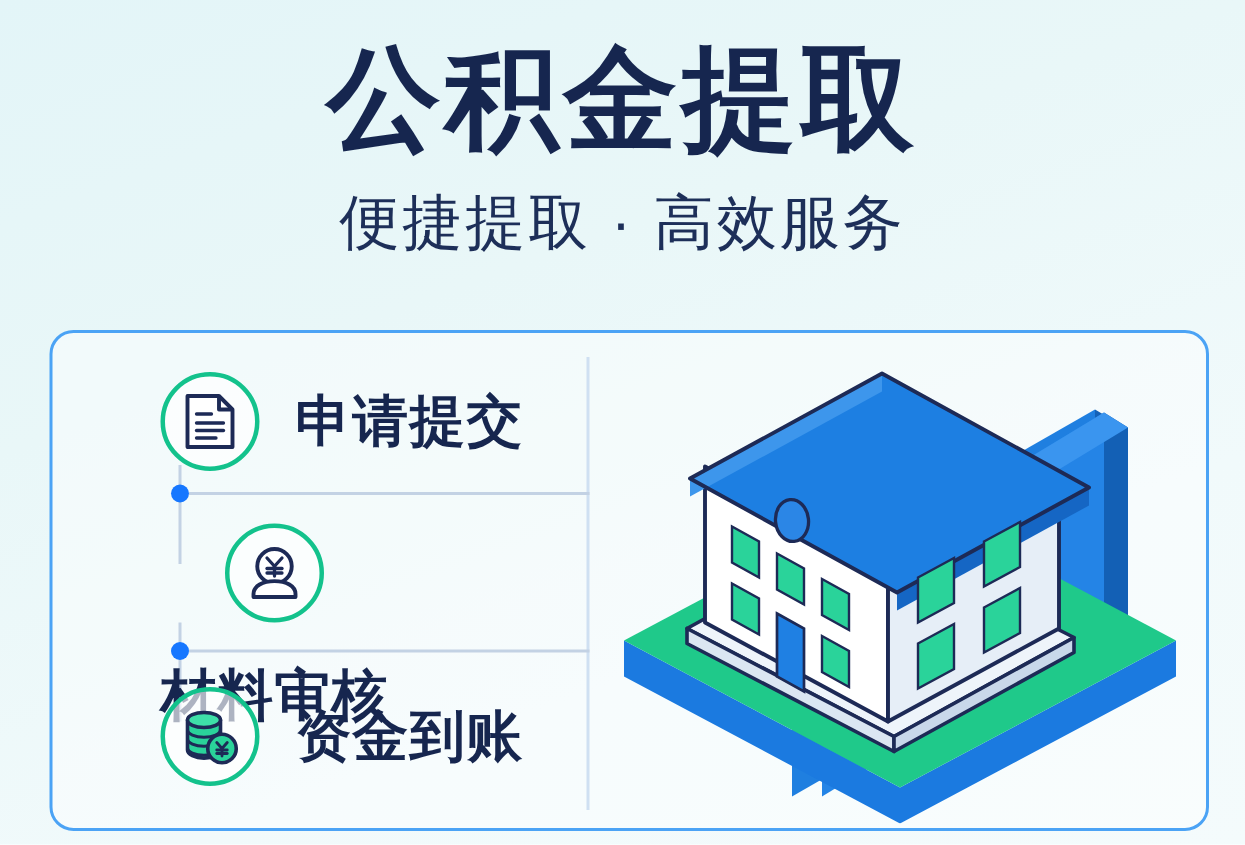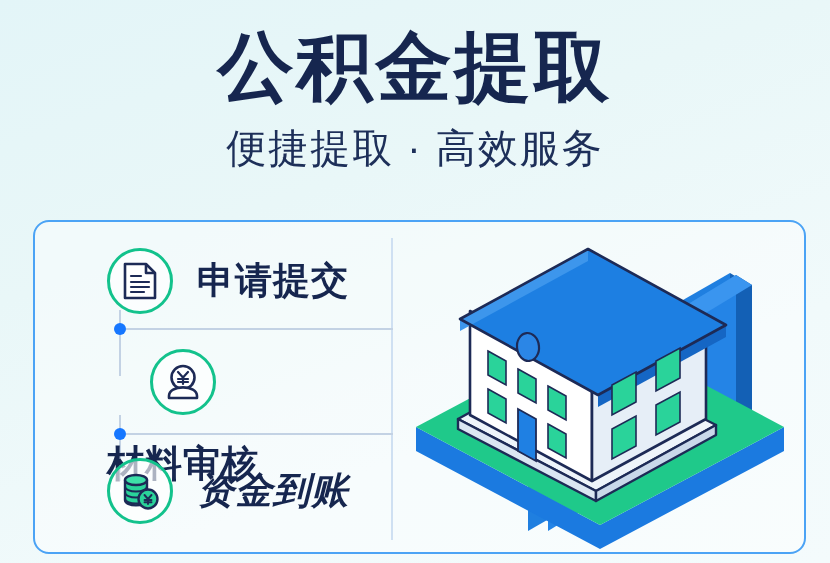--- a/index.html
+++ b/index.html
@@ -76,21 +76,21 @@
   .step {
     position: absolute;
     left: 52px;
     display: flex;
     align-items: center;
     gap: 24px;
     height: 74px;
   }
   .step-1 { top: 22px; }
   .step-2 { top: 127px; flex-direction: column; }
-  .step-3 { top: 232px; font-style: italic; }
+  .step-3 { top: 232px; }
 
   .step-icon-wrap {
     width: 66px; height: 66px;
     border-radius: 50%;
     border: 3px solid #13c28c;
     display: flex;
     align-items: center;
     justify-content: center;
     background: rgba(255,255,255,0.65);
     flex: none;

